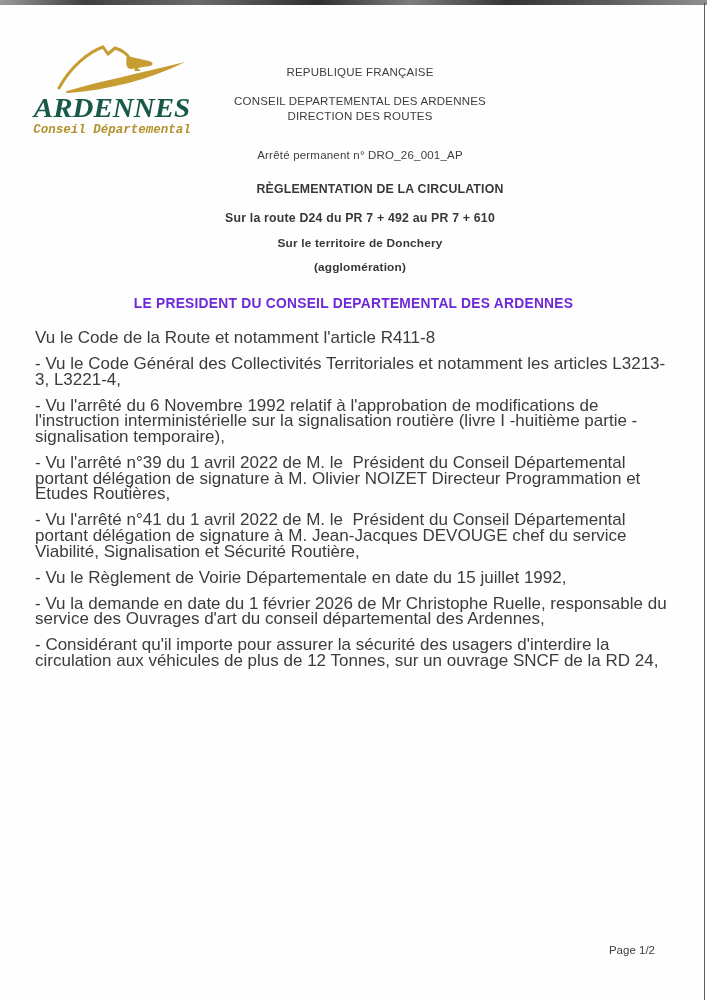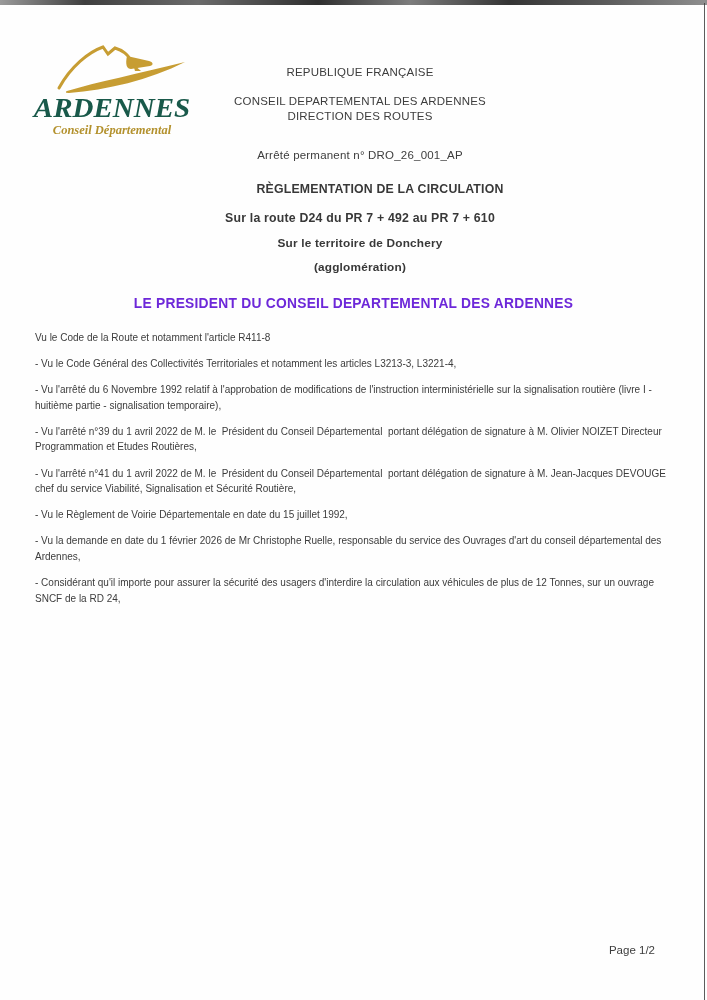--- a/index.html
+++ b/index.html
@@ -34,21 +34,21 @@
   }
   .logo-art { display: block; margin: 0 auto -2px auto; }
   .logo-wordmark {
     font-family: "Liberation Serif", serif;
     font-style: italic; font-weight: bold;
     font-size: 29px; line-height: 1;
     color: #19594a; letter-spacing: 0px;
     transform: scaleY(0.92);
   }
   .logo-tagline {
-    font-family: Liberation Serif, serif;
+    font-family: Liberation Mono, monospace;
     font-style: italic; font-weight: bold;
     font-size: 12.5px; line-height: 1.1;
     color: #b3912d; margin-top: 1px;
   }
   
   .cline {
     position: absolute; left: 0; right: 0; text-align: center;
     font-size: 11.5px; color: #3d3d3d; letter-spacing: 0.2px; margin-left: 13px;
   }
   .cline.bold { font-weight: bold; color: #383838; }
@@ -63,21 +63,21 @@
   .doc-title {
     position: absolute; left: 0; right: 0; top: 296px;
     text-align: center; font-weight: bold;
     font-size: 13.8px; color: #6d28d9; letter-spacing: 0.25px;
   }
   
   .body-block {
     position: absolute; left: 35px; right: 33px; top: 330px;
   }
   .para {
-    font-size: 10px; line-height: 15.6px;
+    font-size: 17px; line-height: 15.6px;
     margin: 0 0 10.5px 0;
     white-space: pre-wrap;
     color: #3c3c3c;
   }
   
   .page-number {
     position: absolute; top: 944px; right: 52px;
     font-size: 11.5px; color: #3d3d3d;
   }
 </style>

